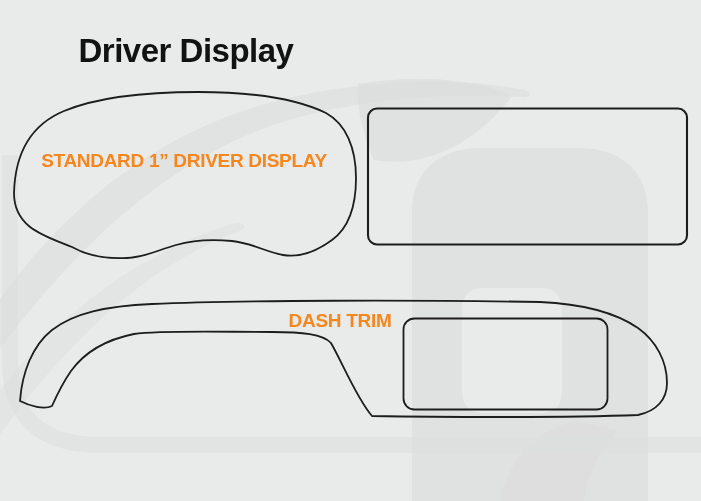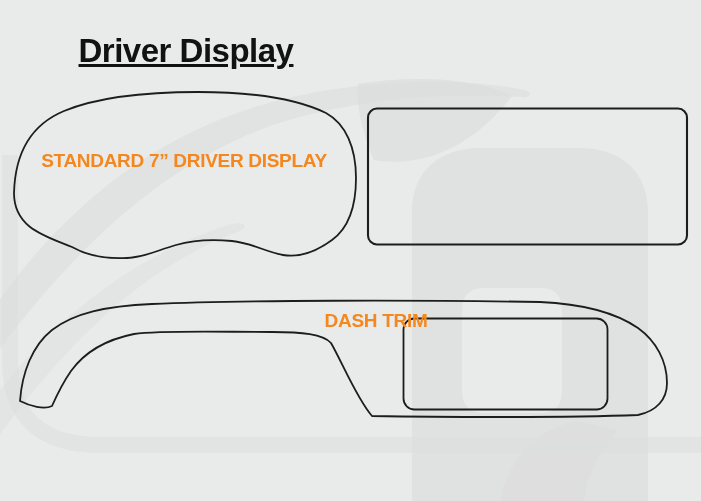--- a/index.html
+++ b/index.html
@@ -19,27 +19,27 @@
     overflow:hidden;
   }
   .stage svg{position:absolute;left:0;top:0;}
   .label{
     position:absolute;
     text-align:center;
     font-weight:700;
     line-height:1.05;
     white-space:nowrap;
   }
-  .title{color:var(--heading);text-decoration:underline;}
+  .title{color:var(--heading);}
   .title-left{left:36px;top:34px;width:300px;font-size:33px;letter-spacing:-0.5px;}
   .title-right{left:374px;top:39px;width:300px;font-size:28px;letter-spacing:0.5px;}
   .spec-orange{left:24px;top:151px;width:320px;font-size:19px;letter-spacing:-0.3px;color:var(--orange);}
   .spec-red{left:17px;top:177px;width:320px;font-size:18px;letter-spacing:-0.5px;color:var(--red);}
   .size-label{left:477px;top:161px;width:100px;font-size:19px;color:var(--orange);}
-  .dash-label{left:288px;top:311px;width:104px;font-size:19px;letter-spacing:-0.3px;color:var(--orange);margin-left:36px;}
+  .dash-label{left:288px;top:311px;width:104px;font-size:19px;letter-spacing:-0.3px;color:var(--orange);}
   .outline-path{fill:none;stroke:var(--outline);stroke-width:1.8;stroke-linejoin:round;stroke-linecap:round;}
   .outline-rect{fill:none;stroke:var(--outline);stroke-width:2.1;}
   .wm{fill:var(--watermark);stroke:none;}
   .wm-stroke{fill:none;stroke:var(--watermark);}
 </style>
 </head>
 <body>
 
 <div class="stage">
 
@@ -93,18 +93,18 @@
              C 104 340 84 353 71 371
              C 62 384 56 397 52 406
              C 44 410 30 406 20 401 Z"></path>
 
     <rect class="outline-path" x="403.5" y="318.5" width="204" height="91" rx="11"></rect>
   </svg>
 
   <div class="label title title-left">Driver Display</div>
 
 
-  <div class="label spec-orange">STANDARD 7” DRIVER DISPLAY</div>
+  <div class="label spec-orange">STANDARD 1” DRIVER DISPLAY</div>
 
 
 
   <div class="label dash-label">DASH TRIM</div>
 </div>
 
 </body></html>

